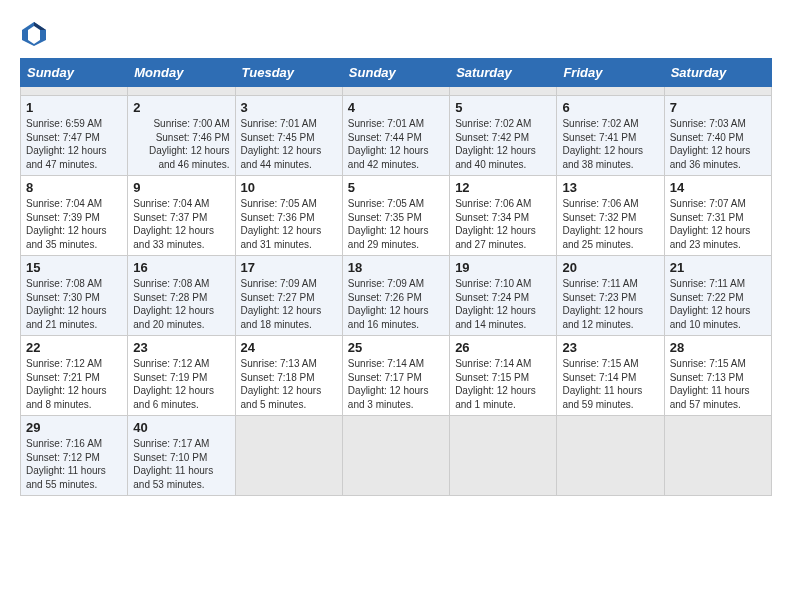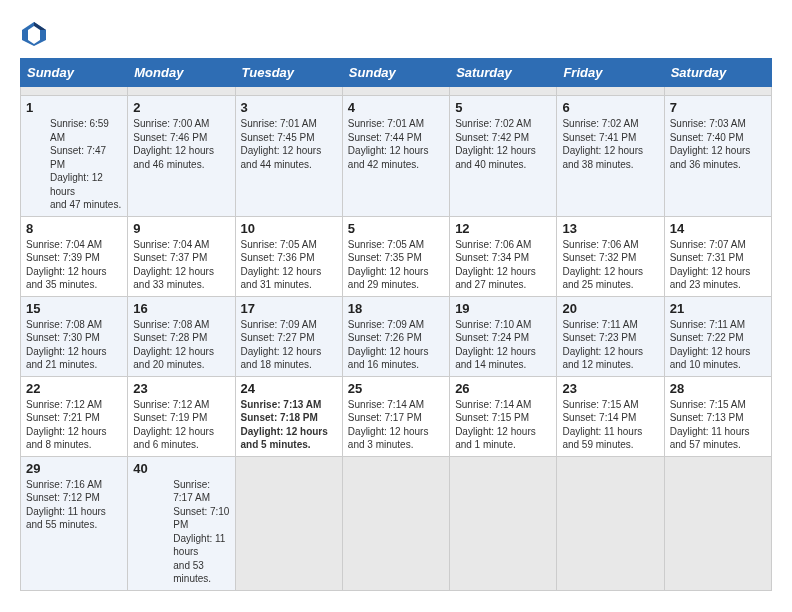--- a/index.html
+++ b/index.html
@@ -127,28 +127,28 @@
         <td class="empty"></td>
         <td class="empty"></td>
         <td class="empty"></td>
         <td class="empty"></td>
         <td class="empty"></td>
         <td class="empty"></td>
       </tr>
       <tr>
         <td>
           <span class="day-num">1</span>
-          <div class="day-info" style="white-space: pre-line; margin-left: 24px;">Sunrise: 6:59 AM
+          <div class="day-info" style="white-space: pre-line;">Sunrise: 6:59 AM
 Sunset: 7:47 PM
 Daylight: 12 hours
 and 47 minutes.</div>
         </td>
         <td>
           <span class="day-num">2</span>
-          <div class="day-info" style="white-space: pre-line;">Sunrise: 7:00 AM
+          <div class="day-info" style="white-space: pre-line; text-align: right;">Sunrise: 7:00 AM
 Sunset: 7:46 PM
 Daylight: 12 hours
 and 46 minutes.</div>
         </td>
         <td>
           <span class="day-num">3</span>
           <div class="day-info" style="white-space: pre-line;">Sunrise: 7:01 AM
 Sunset: 7:45 PM
 Daylight: 12 hours
 and 44 minutes.</div>
@@ -294,21 +294,21 @@
         </td>
         <td>
           <span class="day-num">23</span>
           <div class="day-info" style="white-space: pre-line;">Sunrise: 7:12 AM
 Sunset: 7:19 PM
 Daylight: 12 hours
 and 6 minutes.</div>
         </td>
         <td>
           <span class="day-num">24</span>
-          <div class="day-info" style="white-space: pre-line; font-weight: bold;">Sunrise: 7:13 AM
+          <div class="day-info" style="white-space: pre-line;">Sunrise: 7:13 AM
 Sunset: 7:18 PM
 Daylight: 12 hours
 and 5 minutes.</div>
         </td>
         <td>
           <span class="day-num">25</span>
           <div class="day-info" style="white-space: pre-line;">Sunrise: 7:14 AM
 Sunset: 7:17 PM
 Daylight: 12 hours
 and 3 minutes.</div>
@@ -338,21 +338,21 @@
       <tr>
         <td>
           <span class="day-num">29</span>
           <div class="day-info" style="white-space: pre-line;">Sunrise: 7:16 AM
 Sunset: 7:12 PM
 Daylight: 11 hours
 and 55 minutes.</div>
         </td>
         <td>
           <span class="day-num">40</span>
-          <div class="day-info" style="white-space: pre-line; margin-left: 40px;">Sunrise: 7:17 AM
+          <div class="day-info" style="white-space: pre-line;">Sunrise: 7:17 AM
 Sunset: 7:10 PM
 Daylight: 11 hours
 and 53 minutes.</div>
         </td>
         <td class="empty"></td>
         <td class="empty"></td>
         <td class="empty"></td>
         <td class="empty"></td>
         <td class="empty"></td>
       </tr>

